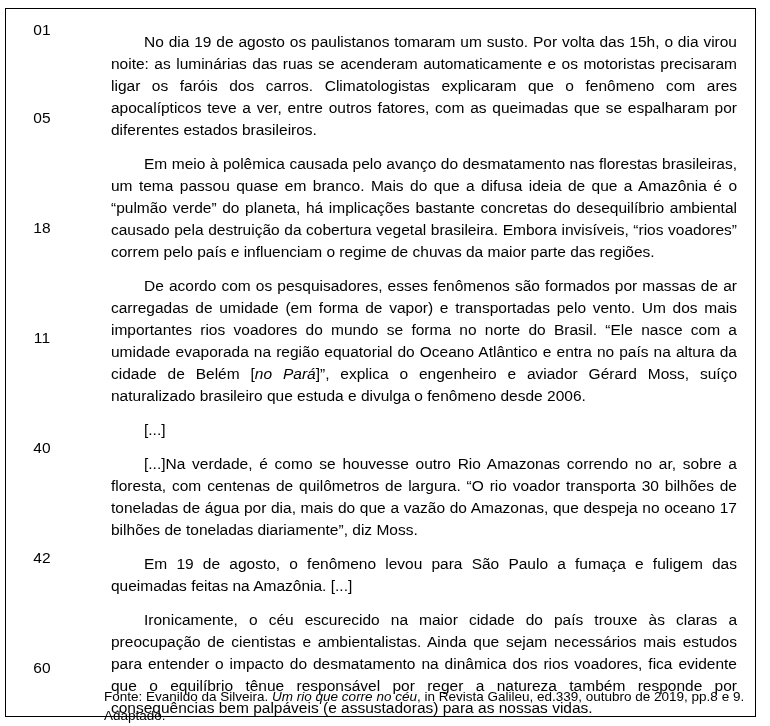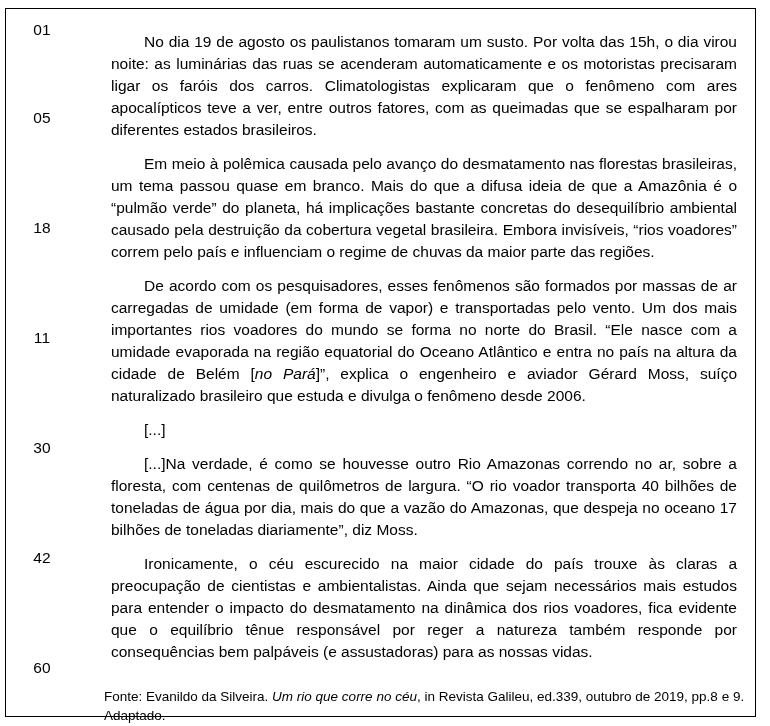--- a/index.html
+++ b/index.html
@@ -112,21 +112,21 @@
         <span class="ln">18</span>
         <span class="ln"></span>
         <span class="ln"></span>
         <span class="ln"></span>
         <span class="ln"></span>
         <span class="ln">11</span>
         <span class="ln"></span>
         <span class="ln"></span>
         <span class="ln"></span>
         <span class="ln"></span>
-        <span class="ln">30</span>
+        <span class="ln">40</span>
         <span class="ln"></span>
         <span class="ln"></span>
         <span class="ln"></span>
         <span class="ln"></span>
         <span class="ln">42</span>
         <span class="ln"></span>
         <span class="ln"></span>
         <span class="ln"></span>
         <span class="ln"></span>
         <span class="ln">60</span>
@@ -137,22 +137,23 @@
       <div class="body-col">
 
         <p class="para">No dia 19 de agosto os paulistanos tomaram um susto. Por volta das 15h, o dia virou noite: as luminárias das ruas se acenderam automaticamente e os motoristas precisaram ligar os faróis dos carros. Climatologistas explicaram que o fenômeno com ares apocalípticos teve a ver, entre outros fatores, com as queimadas que se espalharam por diferentes estados brasileiros.</p>
 
         <p class="para">Em meio à polêmica causada pelo avanço do desmatamento nas florestas brasileiras, um tema passou quase em branco. Mais do que a difusa ideia de que a Amazônia é o “pulmão verde” do planeta, há implicações bastante concretas do desequilíbrio ambiental causado pela destruição da cobertura vegetal brasileira. Embora invisíveis, “rios voadores” correm pelo país e influenciam o regime de chuvas da maior parte das regiões.</p>
 
         <p class="para"><span>De acordo com os pesquisadores, esses fenômenos são formados por massas de ar carregadas de umidade (em forma de vapor) e transportadas pelo vento. Um dos mais importantes rios voadores do mundo se forma no norte do Brasil. “Ele nasce com a umidade evaporada na região equatorial do Oceano Atlântico e entra no país na altura da cidade de Belém [</span><i>no Pará</i><span>]”, explica o engenheiro e aviador Gérard Moss, suíço naturalizado brasileiro que estuda e divulga o fenômeno desde 2006.</span></p>
 
         <p class="para">[...]</p>
 
-        <p class="para">[...]Na verdade, é como se houvesse outro Rio Amazonas correndo no ar, sobre a floresta, com centenas de quilômetros de largura. “O rio voador transporta 40 bilhões de toneladas de água por dia, mais do que a vazão do Amazonas, que despeja no oceano 17 bilhões de toneladas diariamente”, diz Moss.</p>
+        <p class="para">[...]Na verdade, é como se houvesse outro Rio Amazonas correndo no ar, sobre a floresta, com centenas de quilômetros de largura. “O rio voador transporta 30 bilhões de toneladas de água por dia, mais do que a vazão do Amazonas, que despeja no oceano 17 bilhões de toneladas diariamente”, diz Moss.</p>
 
+        <p class="para">Em 19 de agosto, o fenômeno levou para São Paulo a fumaça e fuligem das queimadas feitas na Amazônia. [...]</p>
 
         <p class="para">Ironicamente, o céu escurecido na maior cidade do país trouxe às claras a preocupação de cientistas e ambientalistas. Ainda que sejam necessários mais estudos para entender o impacto do desmatamento na dinâmica dos rios voadores, fica evidente que o equilíbrio tênue responsável por reger a natureza também responde por consequências bem palpáveis (e assustadoras) para as nossas vidas.</p>
 
       </div>
 
       <div class="source"><span>Fonte: Evanildo da Silveira. </span><i>Um rio que corre no céu</i><span>, in Revista Galileu, ed.339, outubro de 2019, pp.8 e 9. Adaptado.</span></div>
 
     </div>
   </div>
 

